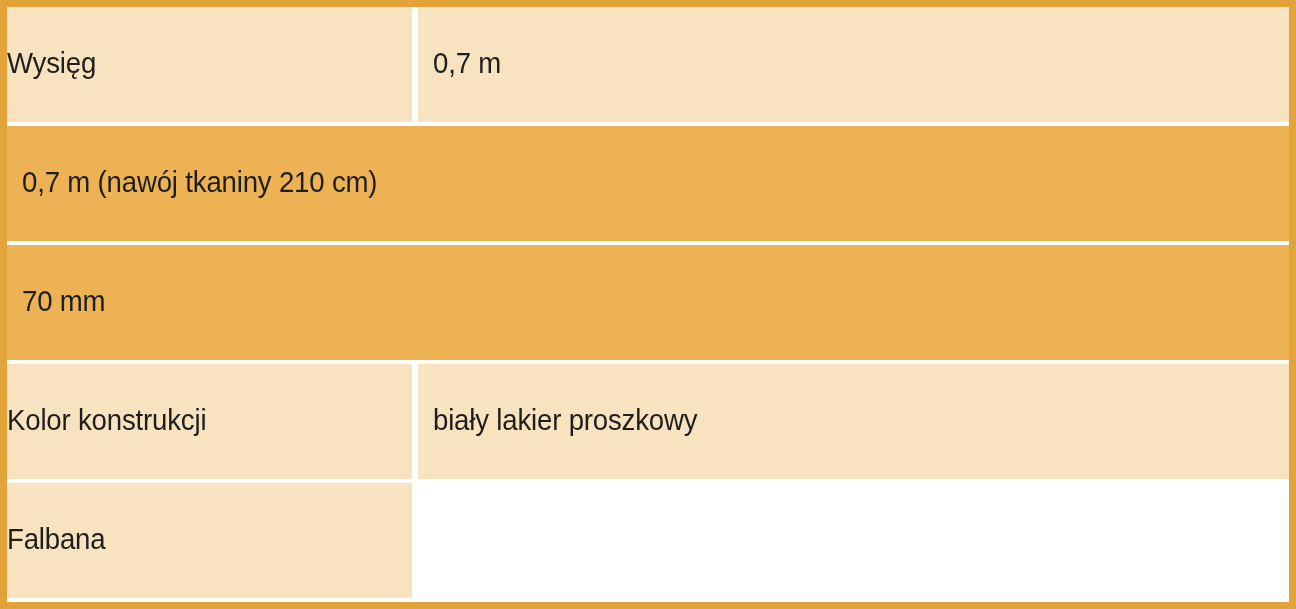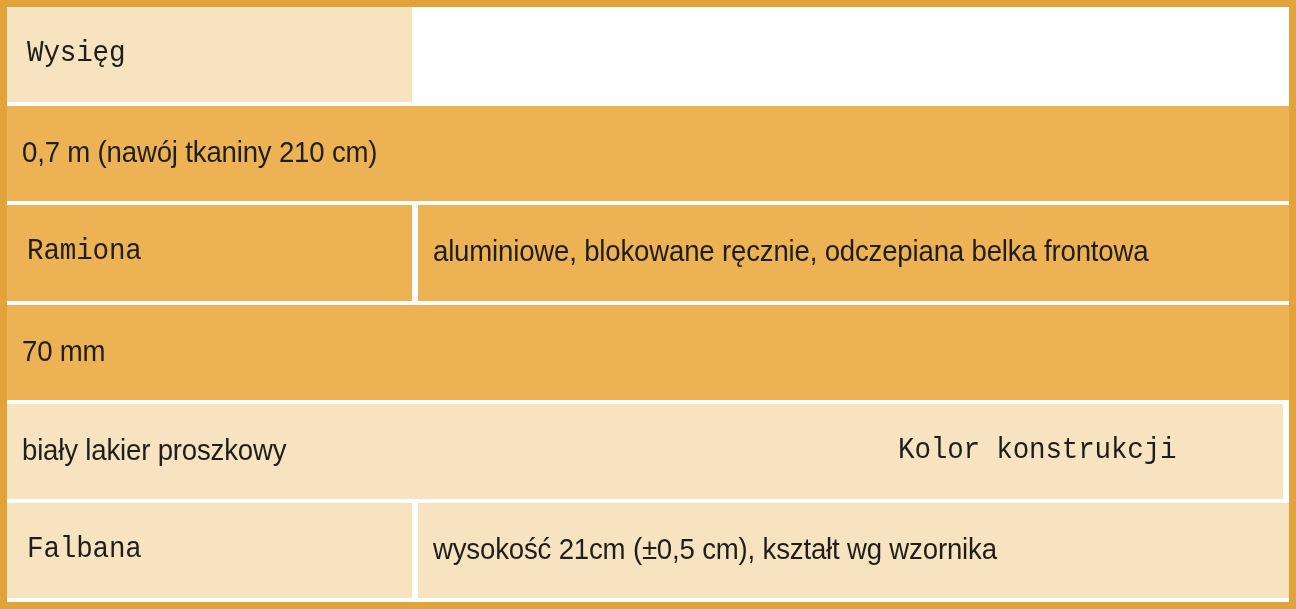--- a/index.html
+++ b/index.html
@@ -37,22 +37,21 @@
   .cell {
     display: flex;
     align-items: center;
     overflow: hidden;
     white-space: nowrap;
   }
   .label-cell {
     flex: 0 0 411px;
     width: 411px;
     border-right: 6px solid var(--separator);
-    padding-left: 20px;
-    font-family: Liberation Mono, monospace;
+    padding-left: 0;
   }
   .value-cell {
     flex: 1 1 auto;
     padding-left: 15px;
   }
   .txt {
     display: inline-block;
     font-size: 30px;
     line-height: 1;
     letter-spacing: -0.2px;
@@ -63,48 +62,40 @@
   }
 </style>
 </head>
 <body>
 
 <div class="spec-table" id="spec-table">
     <div class="row light">
       <div class="cell label-cell">
         <span class="txt">Wysięg</span>
       </div>
+      <div class="cell value-cell">
+        <span class="txt">0,7 m</span>
+      </div>
     </div>
     <div class="row dark">
       <div class="cell value-cell">
         <span class="txt">0,7 m (nawój tkaniny 210 cm)</span>
-      </div>
-    </div>
-    <div class="row dark">
-      <div class="cell label-cell">
-        <span class="txt">Ramiona</span>
-      </div>
-      <div class="cell value-cell">
-        <span class="txt">aluminiowe, blokowane ręcznie, odczepiana belka frontowa</span>
       </div>
     </div>
     <div class="row dark">
       <div class="cell value-cell">
         <span class="txt">70 mm</span>
       </div>
     </div>
     <div class="row light">
+      <div class="cell label-cell">
+        <span class="txt">Kolor konstrukcji</span>
+      </div>
       <div class="cell value-cell">
         <span class="txt">biały lakier proszkowy</span>
-      </div>
-      <div class="cell label-cell">
-        <span class="txt">Kolor konstrukcji</span>
       </div>
     </div>
     <div class="row light">
       <div class="cell label-cell">
         <span class="txt">Falbana</span>
       </div>
-      <div class="cell value-cell">
-        <span class="txt">wysokość 21cm (±0,5 cm), kształt wg wzornika</span>
-      </div>
     </div>
   </div>
 
 </body></html>

